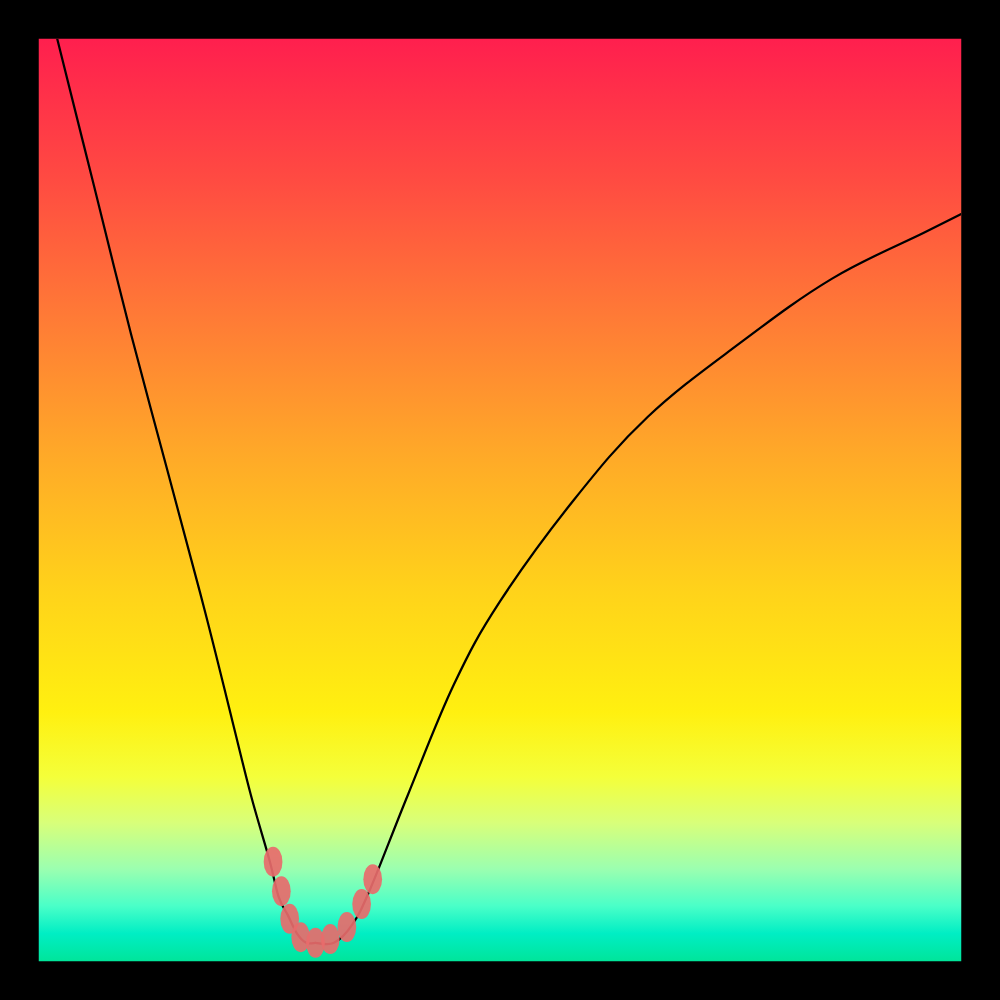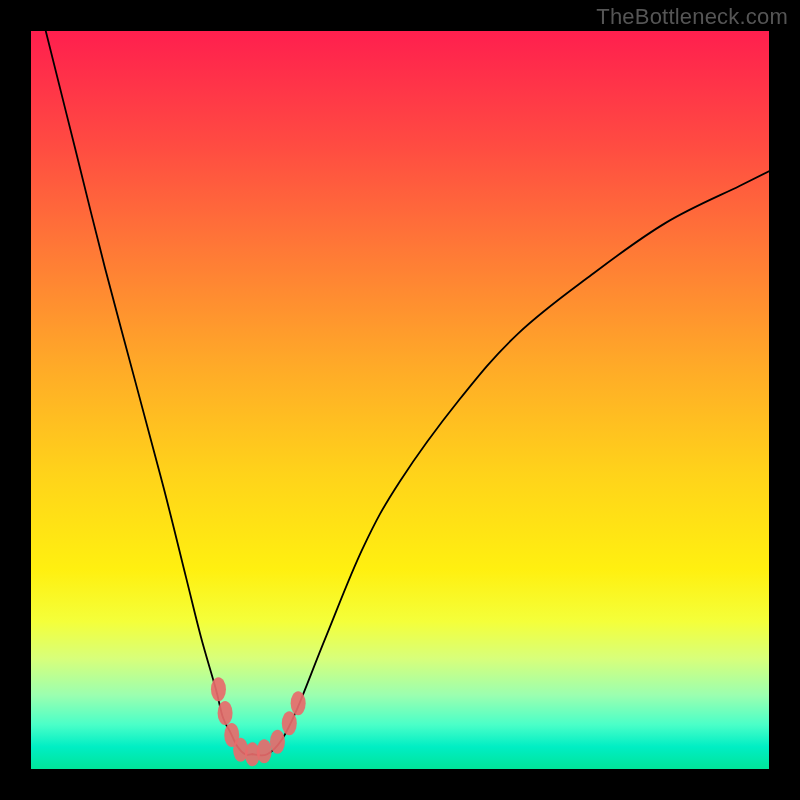--- a/index.html
+++ b/index.html
@@ -66,21 +66,20 @@
   .dot {
     fill: #e86b6b;
     stroke: none;
     opacity: 0.92;
   }
 </style>
 </head>
 <body>
 
 <div class="frame">
-  <div class="watermark">TheBottleneck.com</div>
   <div class="plot">
     <svg viewBox="0 0 738 738">
       <path id="curve-left" class="curve" d="M 14.76 0.00 C 20.07 21.25, 33.65 75.57, 44.28 118.08 C 54.91 160.59, 63.17 194.98, 73.80 236.16 C 84.43 277.34, 92.69 307.01, 103.32 346.86 C 113.95 386.71, 123.54 421.69, 132.84 457.56 C 142.14 493.43, 148.34 519.55, 154.98 546.12 C 161.62 572.69, 164.43 585.23, 169.74 605.16 C 175.05 625.09, 180.51 642.21, 184.50 656.82 C 188.49 671.43, 189.22 678.37, 191.88 686.34 C 194.54 694.31, 196.60 695.79, 199.26 701.10 C 201.92 706.41, 203.98 711.87, 206.64 715.86 C 209.30 719.85, 211.36 721.91, 214.02 723.24 C 216.68 724.57, 220.07 723.24, 221.40 723.24"></path>
       <path id="curve-right" class="curve" d="M 221.40 723.24 C 224.06 723.24, 230.85 725.90, 236.16 723.24 C 241.47 720.58, 245.61 716.45, 250.92 708.48 C 256.23 700.51, 257.71 697.56, 265.68 678.96 C 273.65 660.36, 283.24 634.38, 295.20 605.16 C 307.16 575.94, 318.82 544.50, 332.10 516.60 C 345.38 488.70, 351.73 476.75, 369.00 450.18 C 386.27 423.61, 406.79 395.57, 428.04 369.00 C 449.29 342.43, 463.17 325.16, 487.08 302.58 C 510.99 280.00, 534.31 263.47, 560.88 243.54 C 587.45 223.61, 608.11 207.82, 634.68 191.88 C 661.25 175.94, 689.88 164.28, 708.48 154.98 C 727.08 145.68, 732.69 142.88, 738.00 140.22"></path>
       <g id="dots">
           <ellipse class="dot" cx="187.45" cy="658.30" rx="7.5" ry="12"></ellipse>
           <ellipse class="dot" cx="194.09" cy="681.91" rx="7.5" ry="12"></ellipse>
           <ellipse class="dot" cx="200.74" cy="704.05" rx="7.5" ry="12"></ellipse>
           <ellipse class="dot" cx="209.59" cy="718.81" rx="7.5" ry="12"></ellipse>
           <ellipse class="dot" cx="221.40" cy="723.24" rx="7.5" ry="12"></ellipse>

